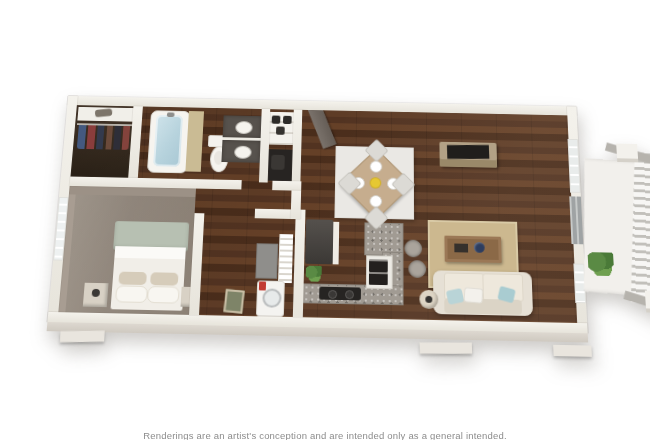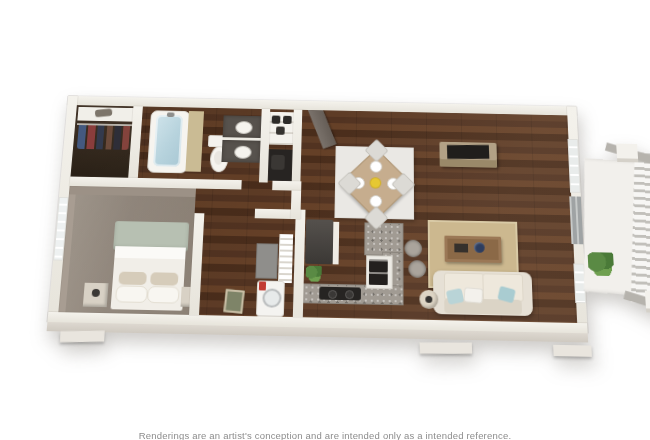--- a/index.html
+++ b/index.html
@@ -301,13 +301,13 @@
     <div class="a balcony-slab"></div>
     <div class="a balcony-railing"></div>
     <div class="a balcony-cap-top"></div>
     <div class="a balcony-cap-bottom"></div>
     <div class="a balcony-post-top"></div>
     <div class="a balcony-post-bottom"></div>
     <div class="a balcony-plant plant"></div>
   </div>
 </div>
 
-<div class="a caption">Renderings are an artist's conception and are intended only as a intended reference.</div>
+<div class="a caption">Renderings are an artist's conception and are intended only as a general intended.</div>
 
 </body></html>

